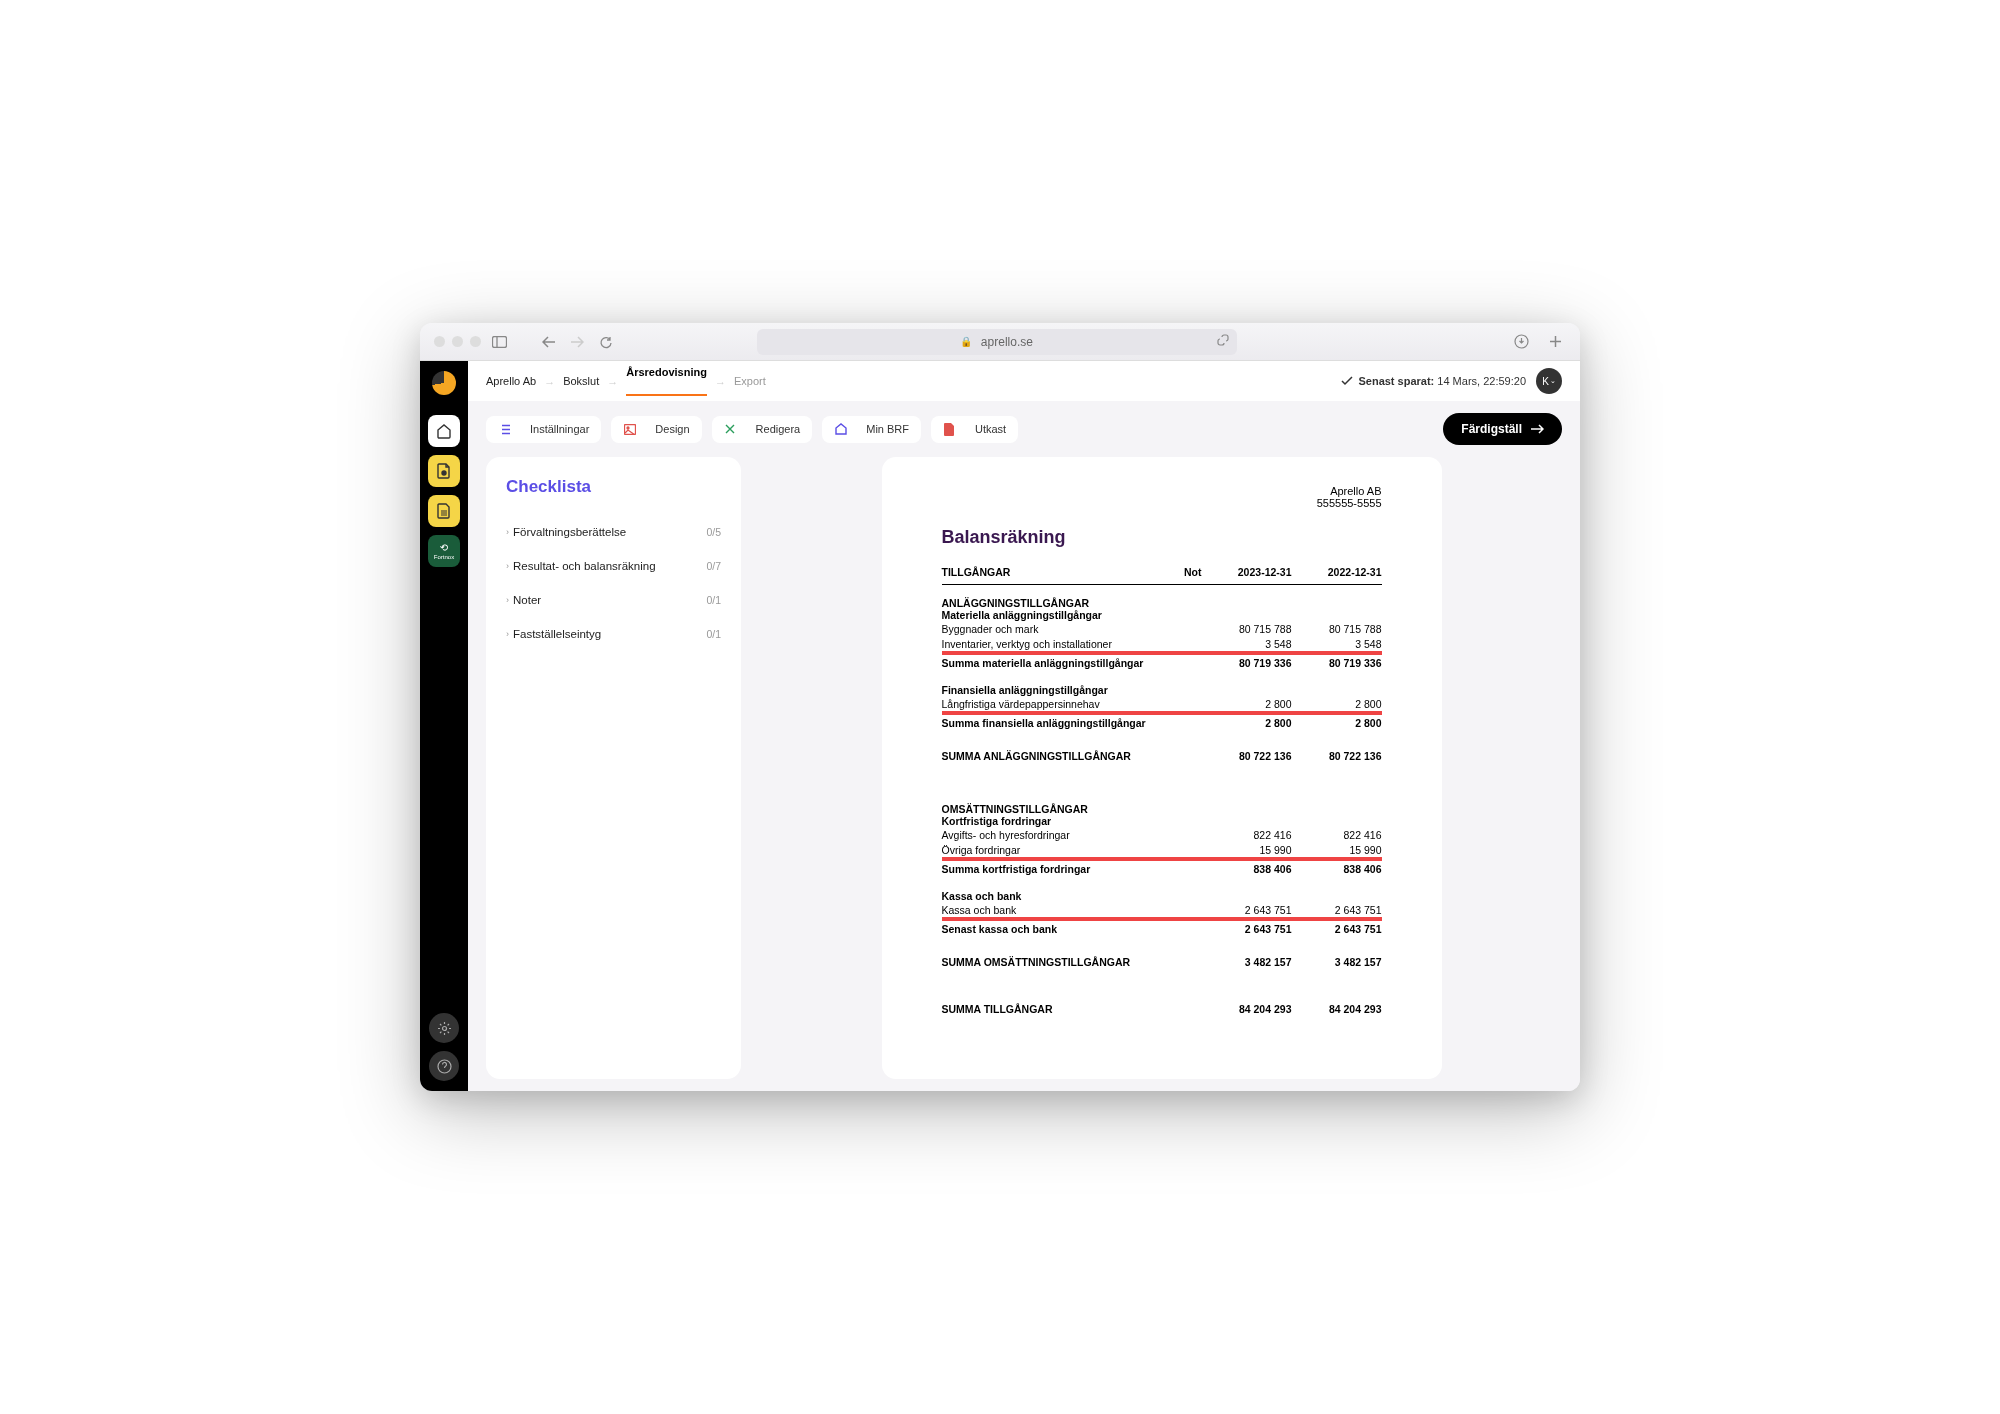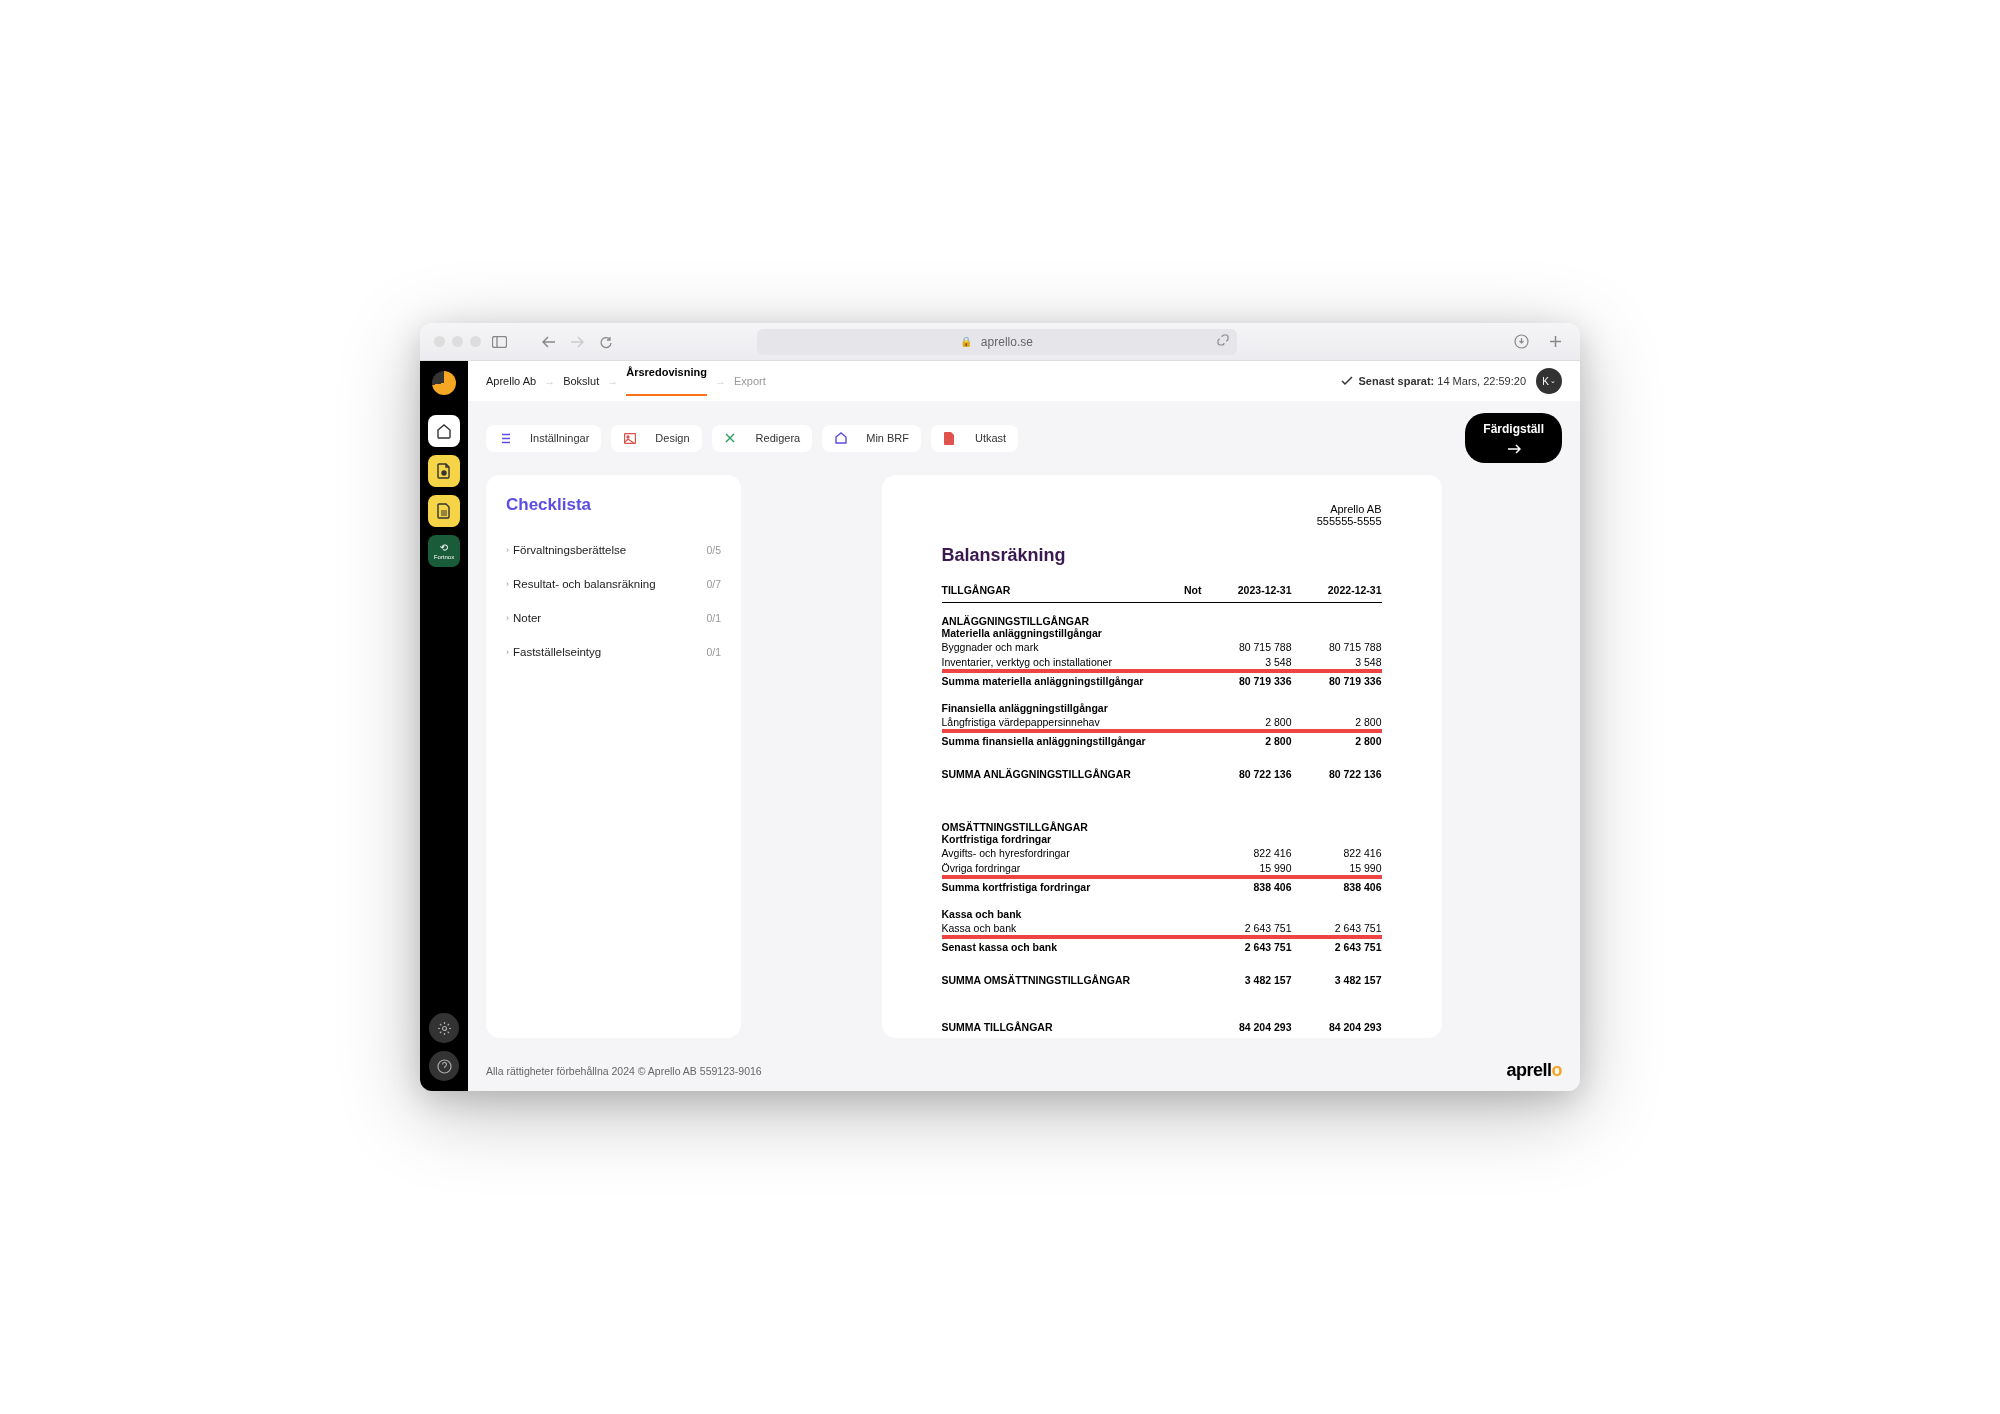--- a/index.html
+++ b/index.html
@@ -160,21 +160,20 @@
   background: #000;
   color: #fff;
   border-radius: 20px;
   padding: 9px 18px;
   display: flex;
   align-items: center;
   gap: 8px;
   font-size: 12px;
   font-weight: 600;
   cursor: pointer;
-  flex-direction: column;
 }
 
 .content {
   flex: 1;
   display: flex;
   gap: 20px;
   padding: 0 18px 12px;
   overflow: hidden;
 }
 .checklist {
@@ -561,19 +560,15 @@
             <div class="bs-row sum">
               <div>SUMMA TILLGÅNGAR</div>
                 <div></div>
               <div class="r">84 204 293</div>
               <div class="r">84 204 293</div>
             </div>
           </div>
         </div>
       </div>
 
-      <div class="footer">
-        <span>Alla rättigheter förbehållna 2024 © Aprello AB 559123-9016</span>
-        <span class="footer-logo">aprell<span class="o">o</span></span>
-      </div>
     </div>
   </div>
 </div>
 
 </body></html>

